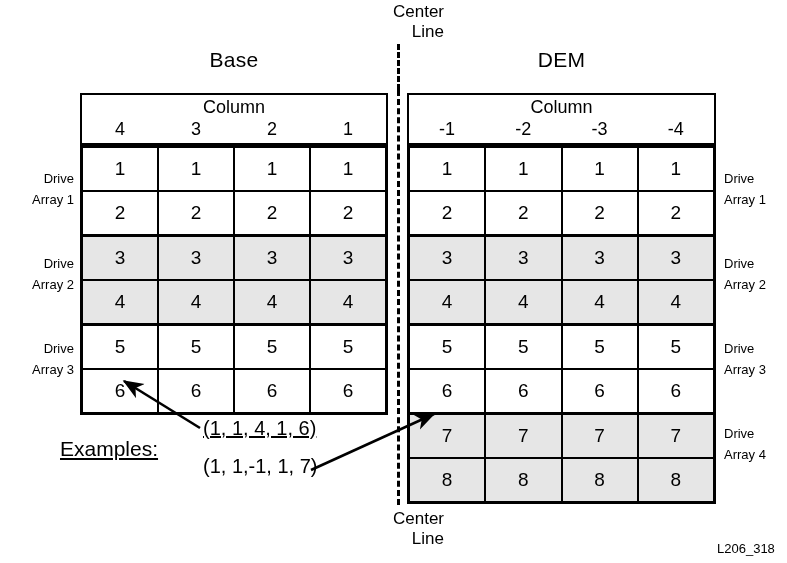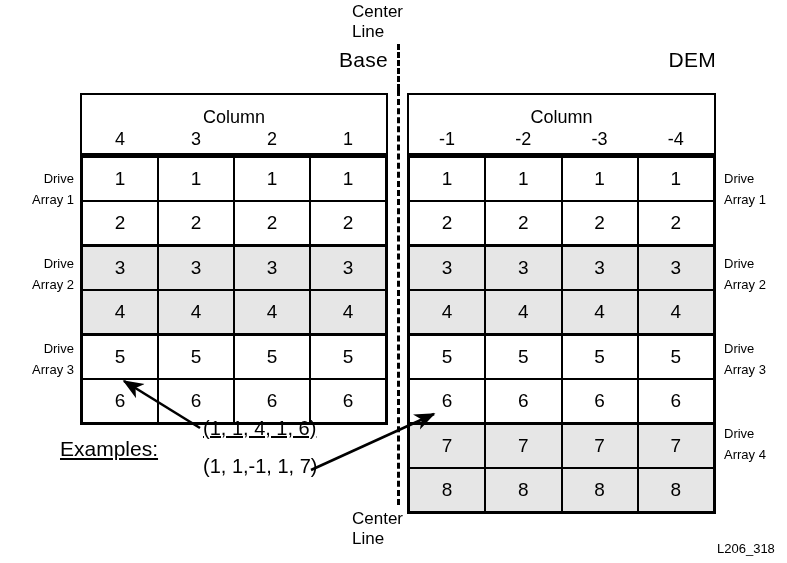--- a/index.html
+++ b/index.html
@@ -1,38 +1,38 @@
 <!DOCTYPE html>
 <html><head>
 <meta charset="utf-8">
 <style>
   html,body{margin:0;padding:0;background:#ffffff;}
   body{width:787px;height:563px;position:relative;overflow:hidden;
        font-family:"Liberation Sans","DejaVu Sans",sans-serif;color:#000;}
   .abs{position:absolute;}
 
   
-  .title{font-size:21px;text-align:right;letter-spacing:.3px;}
-  .centerlbl{font-size:17px;text-align:left;line-height:20px;}
+  .title{font-size:21px;text-align:center;letter-spacing:.3px;}
+  .centerlbl{font-size:17px;text-align:right;line-height:20px;}
 
   
   .centerline{
     position:absolute;left:397px;width:0;
     border-left:3px dashed #000;
   }
 
   
   .tbl{position:absolute;}
   .colhdr{
     border:2px solid #000;
     box-sizing:border-box;
     width:100%;
   }
   .colhdr .cword{
-    text-align:center;font-size:18px;padding-top:12px;padding-bottom:1px;
+    text-align:center;font-size:18px;padding-top:2px;padding-bottom:1px;
   }
   .colhdr .nums{display:flex;}
   .colhdr .nums span{
     flex:1 1 0;text-align:center;font-size:18px;padding-bottom:3px;
   }
   .body{
     border:3px solid #000;
     box-sizing:border-box;
     width:100%;
     border-top:3px solid #000;

